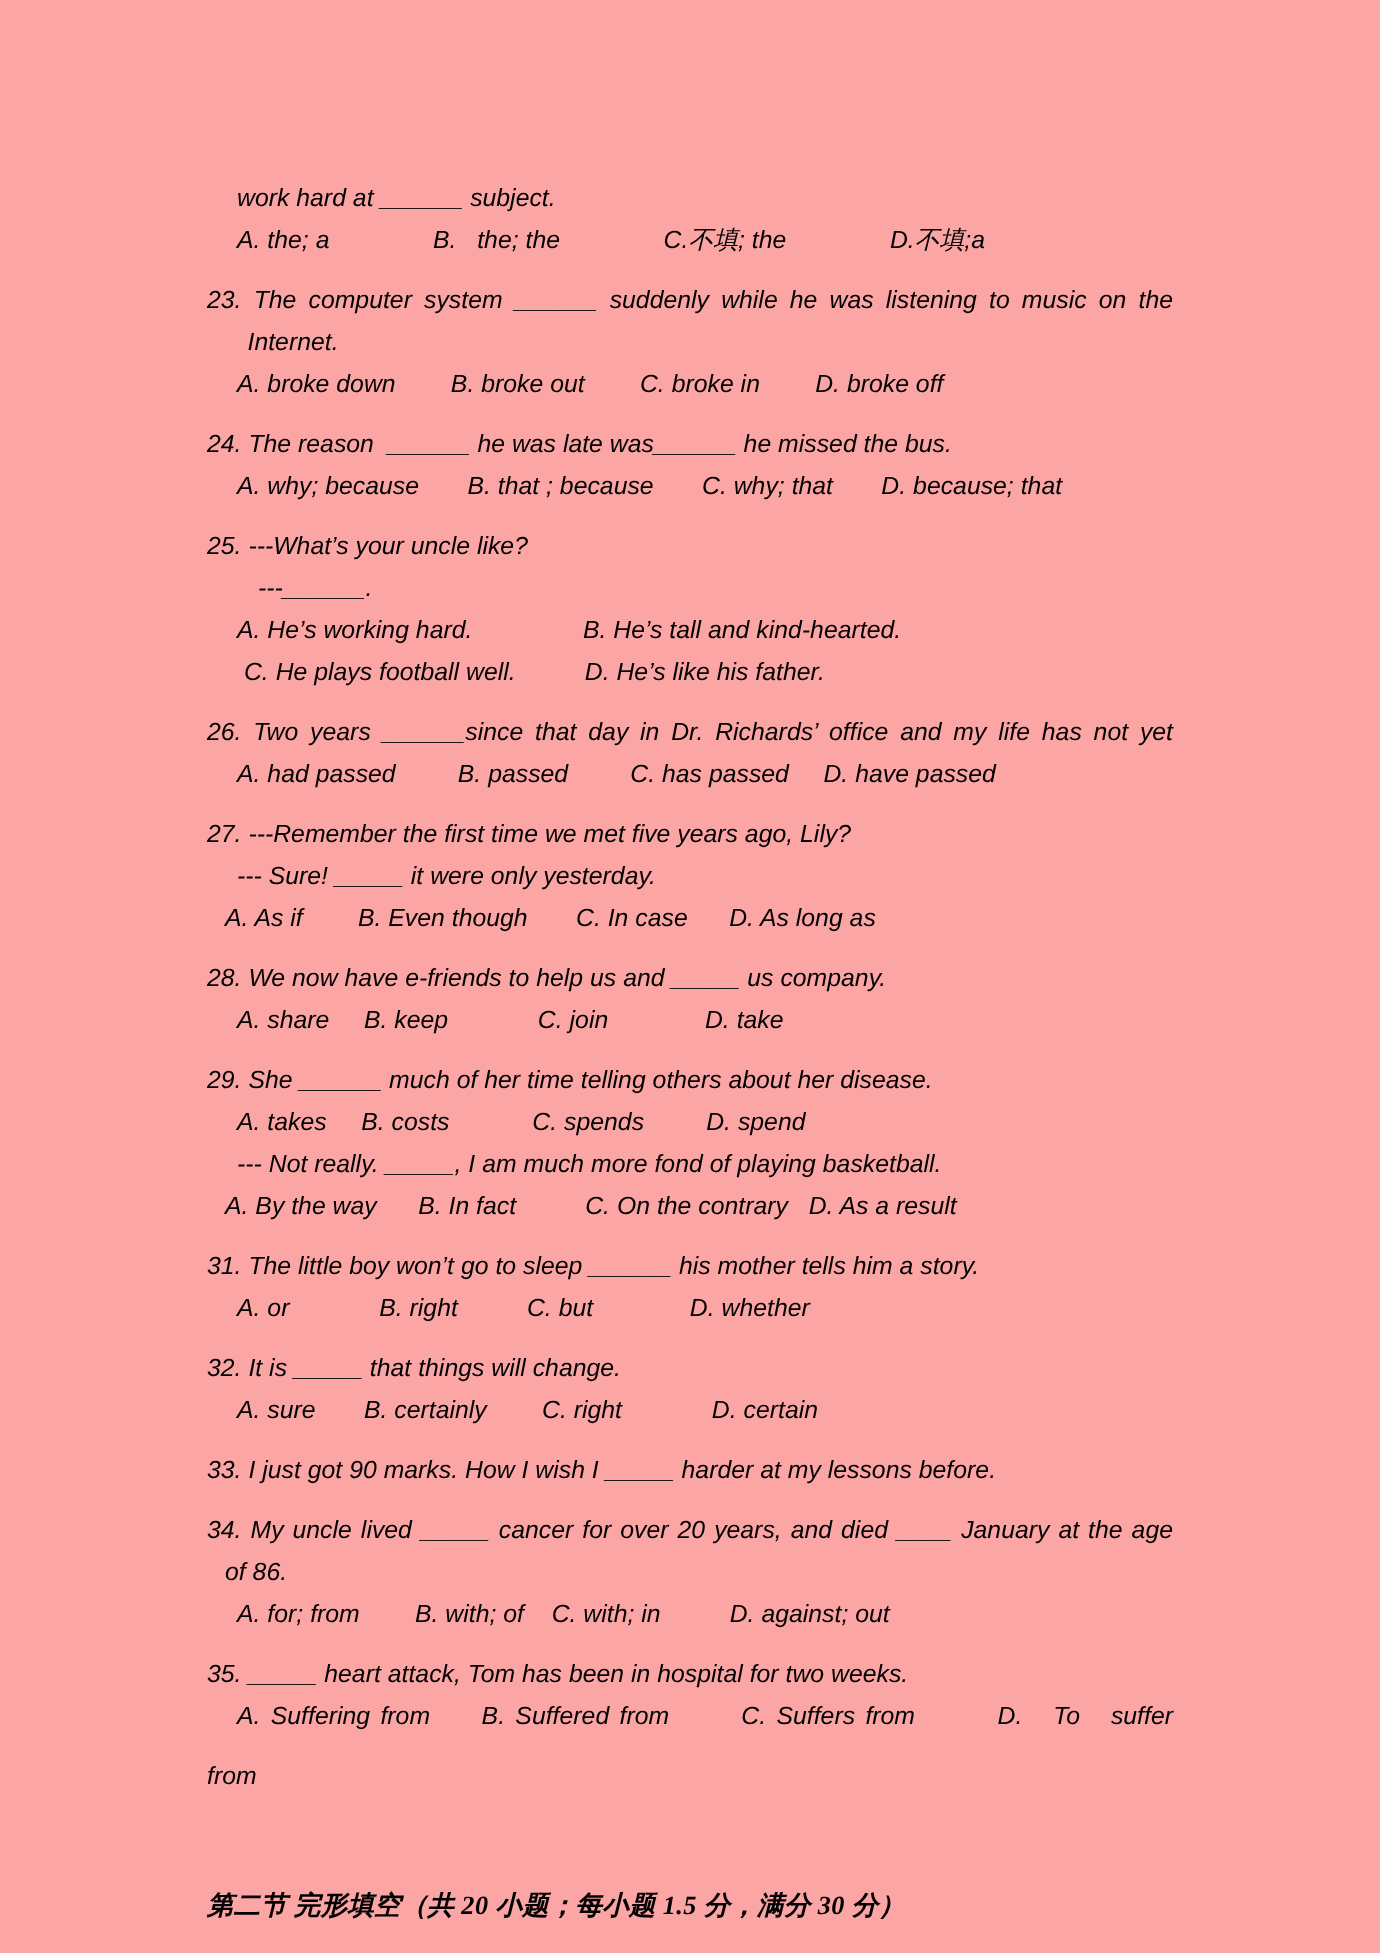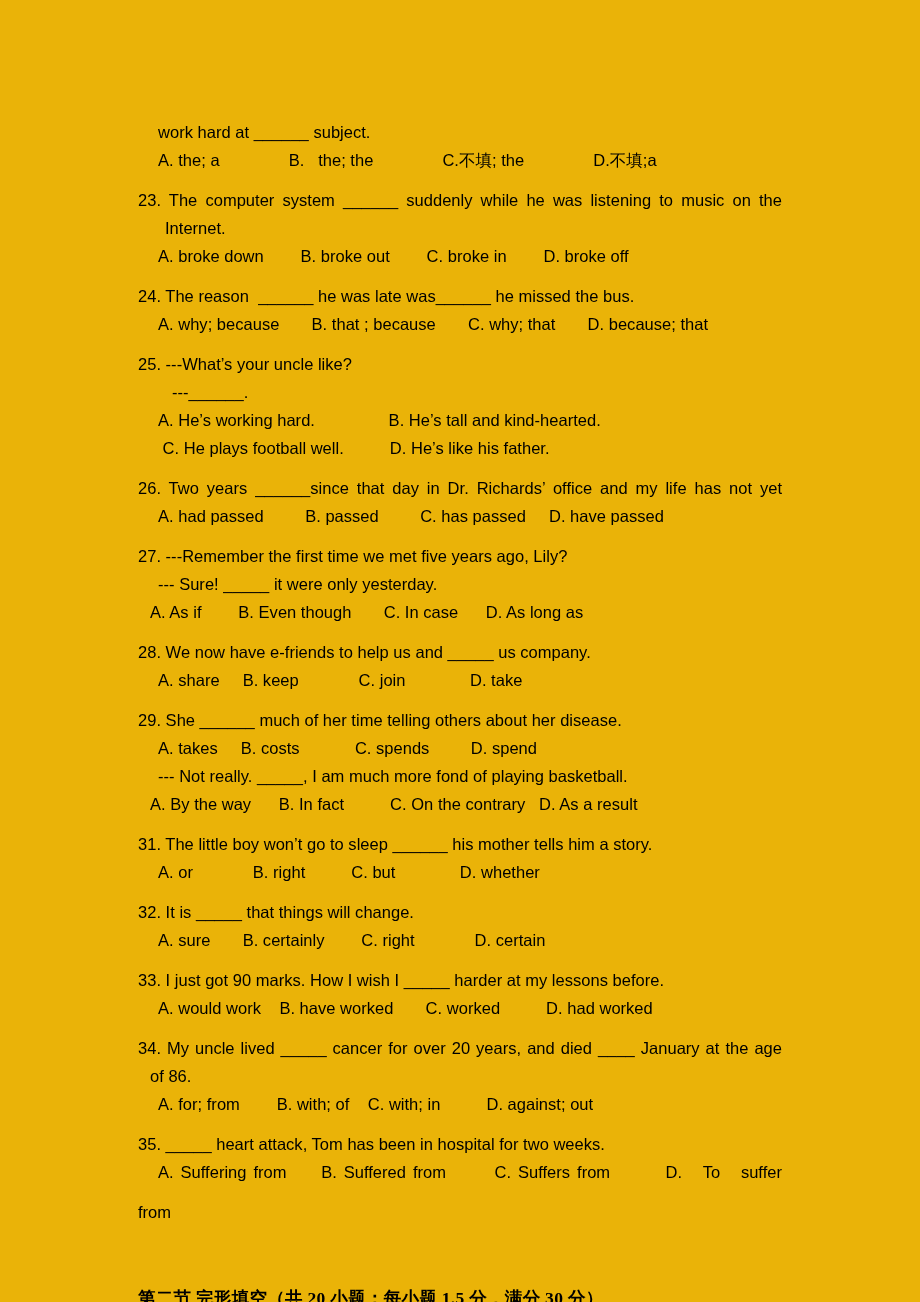--- a/index.html
+++ b/index.html
@@ -13,22 +13,23 @@
     font-family: "Liberation Sans", sans-serif;
     color: #000000;
     -webkit-font-smoothing: antialiased;
   }
   .page {
     position: relative;
     width: 920px;
     height: 1302px;
     box-sizing: border-box;
     padding: 118px 138px 0 138px;
-    background: #eab308;
+    background: #fca5a5;
     overflow: hidden;
+    font-style: italic;
   }
   .body-col {
     width: 644px;
   }
   
   .ln {
     font-size: 16.5px;
     line-height: 28px;
     margin: 0;
     white-space: pre-wrap;
@@ -94,21 +95,20 @@
     <p class="ln i2">--- Not really. _____, I am much more fond of playing basketball.</p>
     <p class="ln i1">A. By the way      B. In fact          C. On the contrary   D. As a result</p>
 
     <p class="ln i0">31. The little boy won’t go to sleep ______ his mother tells him a story.</p>
     <p class="ln i2">A. or             B. right          C. but              D. whether</p>
 
     <p class="ln i0">32. It is _____ that things will change.</p>
     <p class="ln i2">A. sure       B. certainly        C. right             D. certain</p>
 
     <p class="ln i0">33. I just got 90 marks. How I wish I _____ harder at my lessons before.</p>
-    <p class="ln i2">A. would work    B. have worked       C. worked          D. had worked</p>
 
     <p class="ln i0 just">34. My uncle lived _____ cancer for over 20 years, and died ____ January at the age</p>
     <p class="ln i1">of 86.</p>
     <p class="ln i2">A. for; from        B. with; of    C. with; in          D. against; out</p>
 
     <p class="ln i0">35. _____ heart attack, Tom has been in hospital for two weeks.</p>
     <p class="ln i2 just">A. Suffering from     B. Suffered from       C. Suffers from        D.   To   suffer</p>
     <p class="ln i0">from</p>
 
     <div class="gap-section"></div>

